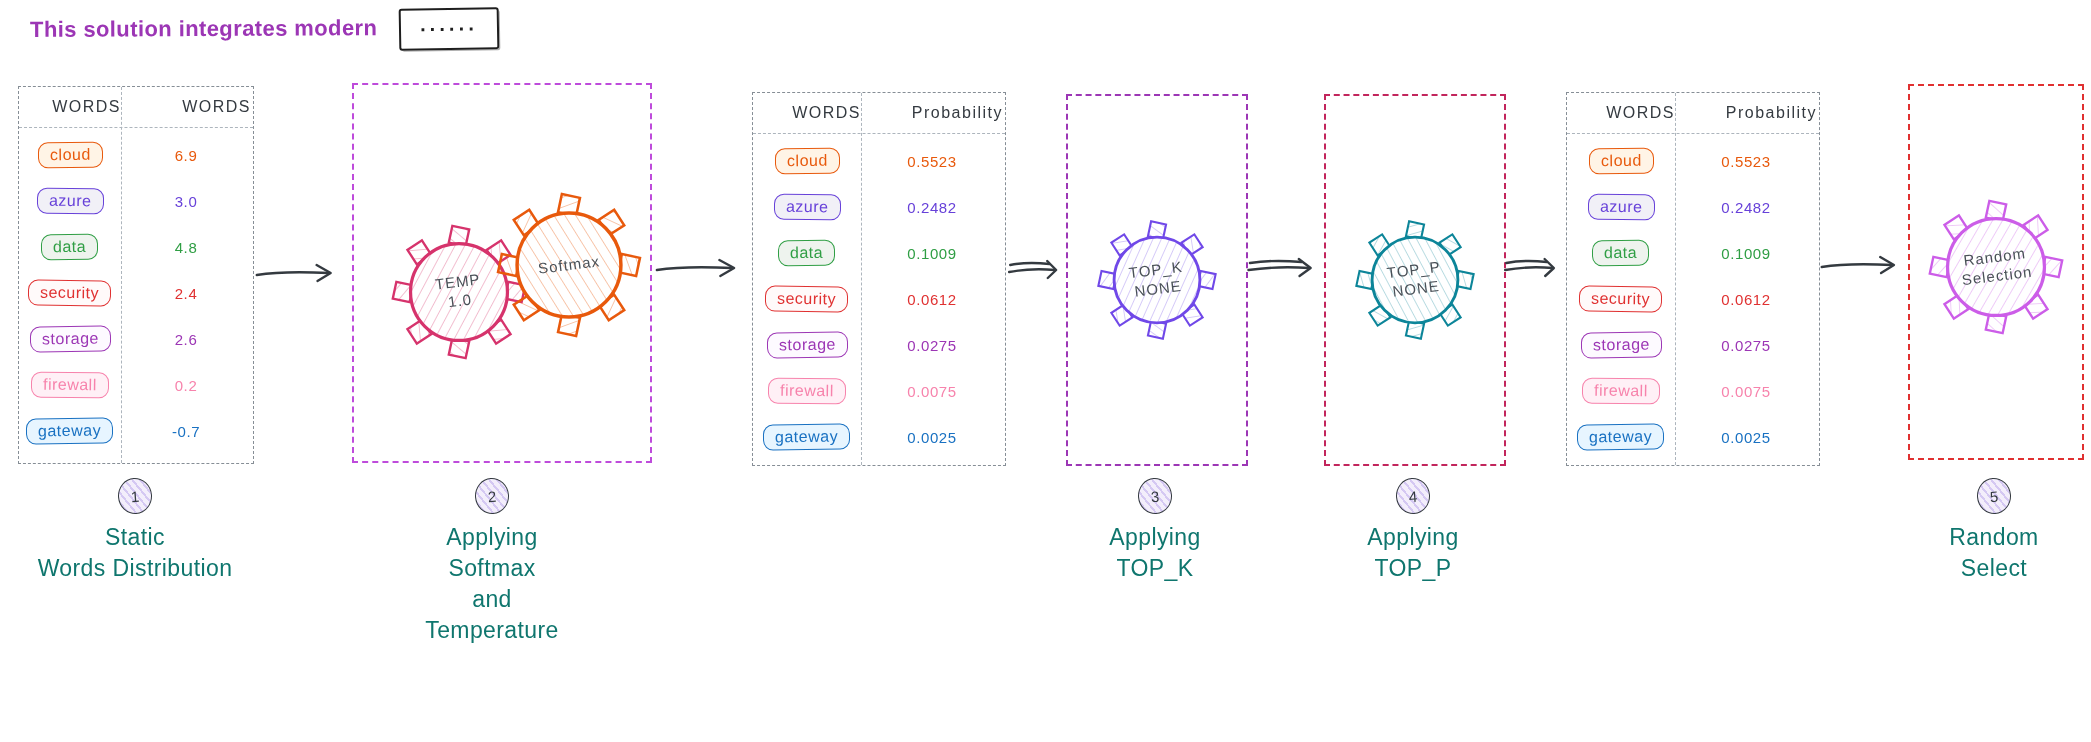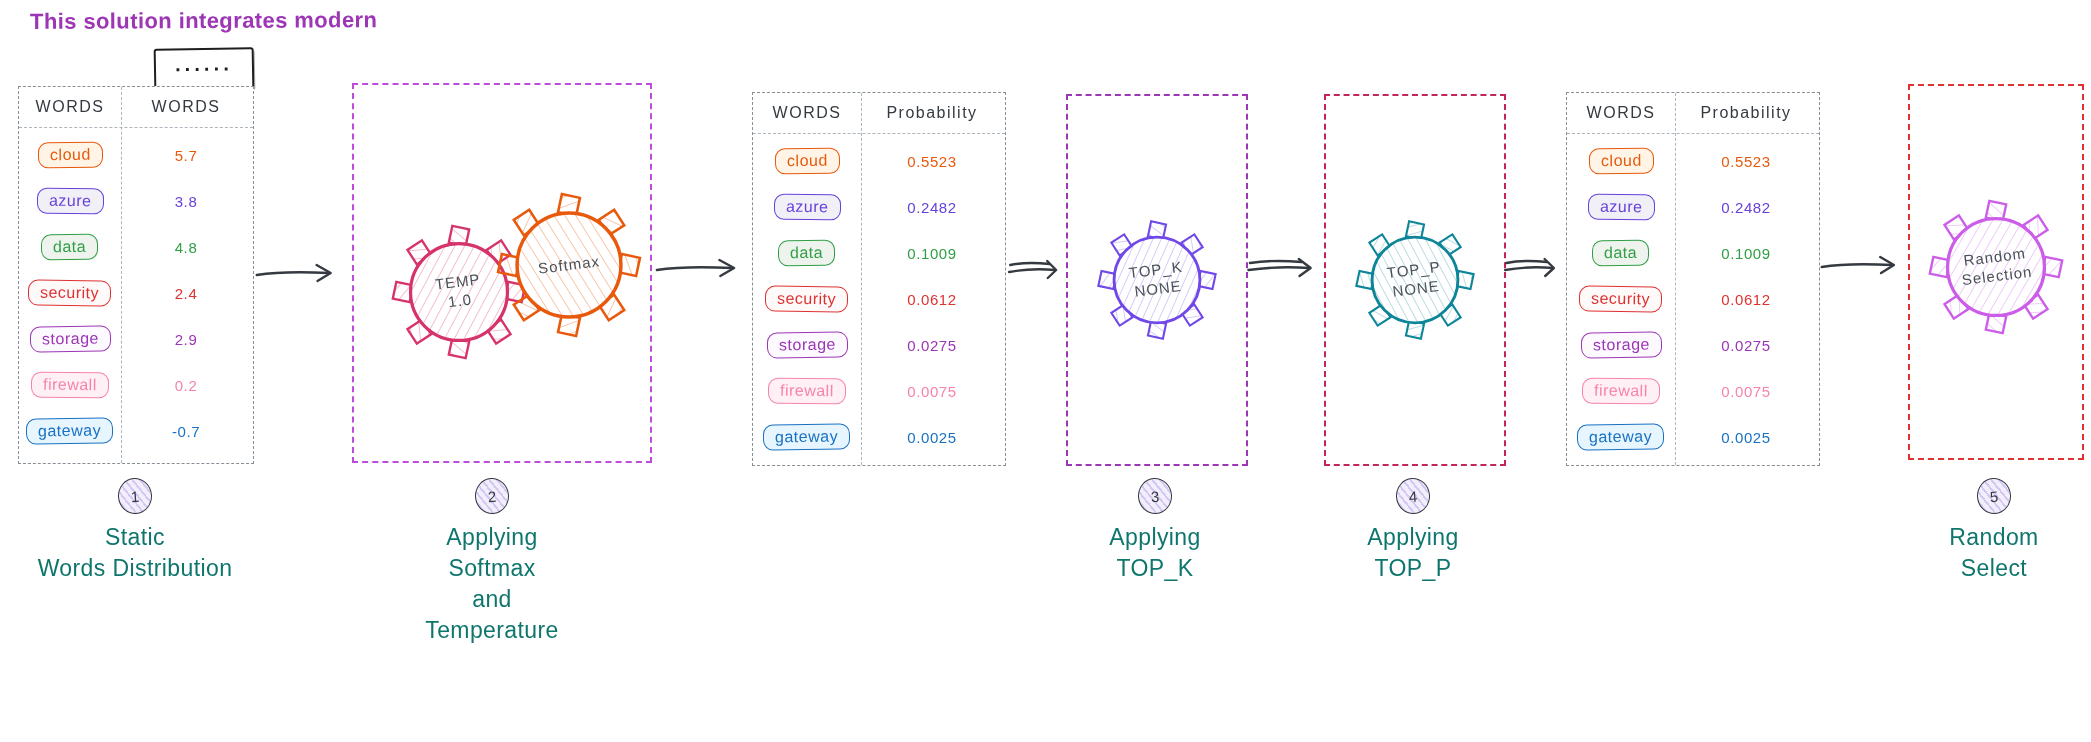--- a/index.html
+++ b/index.html
@@ -2,35 +2,35 @@
 <html><head>
 <meta charset="utf-8">
 <style>
   html,body{margin:0;padding:0;background:#ffffff;}
   .canvas{
     position:relative;width:2091px;height:742px;background:#ffffff;
     font-family:"Liberation Sans", sans-serif;color:#1e1e1e;overflow:hidden;
   }
 
   
-  .title-wrap{position:absolute;left:30px;top:8px;display:flex;align-items:center;gap:14px;flex-direction:column;}
+  .title-wrap{position:absolute;left:30px;top:8px;display:flex;align-items:center;gap:22px;}
   .title-text{font-size:22px;font-weight:700;color:#9c36b5;letter-spacing:.4px;transform:rotate(-.3deg);}
   .dots-box{
     width:96px;height:38px;border:2.2px solid #1e1e1e;border-radius:3px;
     display:flex;align-items:center;justify-content:center;
     font-weight:700;font-size:20px;letter-spacing:3px;color:#1e1e1e;
     transform:rotate(-1deg);box-shadow:2px 2px 0 -1px rgba(30,30,30,.35);
   }
 
   
   .table{position:absolute;border:1.6px dashed #868e96;background:#fff;}
   .t-divider{position:absolute;top:0;bottom:0;border-left:1.4px dashed #adb5bd;}
   .t-head{display:flex;height:40px;align-items:center;border-bottom:1.4px dashed #adb5bd;
           font-size:16px;letter-spacing:1.5px;color:#343a40;}
-  .t-h{text-align:center;}
+  .t-h{text-align:right;}
   .t-body{padding-top:4px;}
   .t-row{display:flex;height:46px;align-items:center;}
   .cell{display:flex;align-items:center;justify-content:center;}
   .t-logits .c1{width:102px;}
   .t-logits .c2{width:130px;}
   .t-prob .c1{width:108px;}
   .t-prob .c2{width:142px;}
   .pill{
     display:inline-block;padding:3px 11px;border:1.8px solid var(--c);
     border-radius:10px;background:var(--bg);color:var(--c);font-size:16px;letter-spacing:.5px;
@@ -84,29 +84,29 @@
     <div class="t-head">
       <div class="t-h c1">WORDS</div>
       <div class="t-h c2">WORDS</div>
     </div>
     <div class="t-body">
       <div class="t-row">
         <div class="cell c1">
             <span class="pill" style="--c: #e8590c; --bg: #fff4e6;">cloud</span>
           </div>
         <div class="cell c2">
-            <span class="val" style="--c: #e8590c;">5.7</span>
+            <span class="val" style="--c: #e8590c;">6.9</span>
           </div>
       </div>
       <div class="t-row">
         <div class="cell c1">
             <span class="pill" style="--c: #6741d9; --bg: #f1f0f7;">azure</span>
           </div>
         <div class="cell c2">
-            <span class="val" style="--c: #6741d9;">3.8</span>
+            <span class="val" style="--c: #6741d9;">3.0</span>
           </div>
       </div>
       <div class="t-row">
         <div class="cell c1">
             <span class="pill" style="--c: #2f9e44; --bg: #eef3ee;">data</span>
           </div>
         <div class="cell c2">
             <span class="val" style="--c: #2f9e44;">4.8</span>
           </div>
       </div>
@@ -116,21 +116,21 @@
           </div>
         <div class="cell c2">
             <span class="val" style="--c: #e03131;">2.4</span>
           </div>
       </div>
       <div class="t-row">
         <div class="cell c1">
             <span class="pill" style="--c: #9c36b5; --bg: #fdfaff;">storage</span>
           </div>
         <div class="cell c2">
-            <span class="val" style="--c: #9c36b5;">2.9</span>
+            <span class="val" style="--c: #9c36b5;">2.6</span>
           </div>
       </div>
       <div class="t-row">
         <div class="cell c1">
             <span class="pill" style="--c: #f783ac; --bg: #fff0f6;">firewall</span>
           </div>
         <div class="cell c2">
             <span class="val" style="--c: #f783ac;">0.2</span>
           </div>
       </div>

